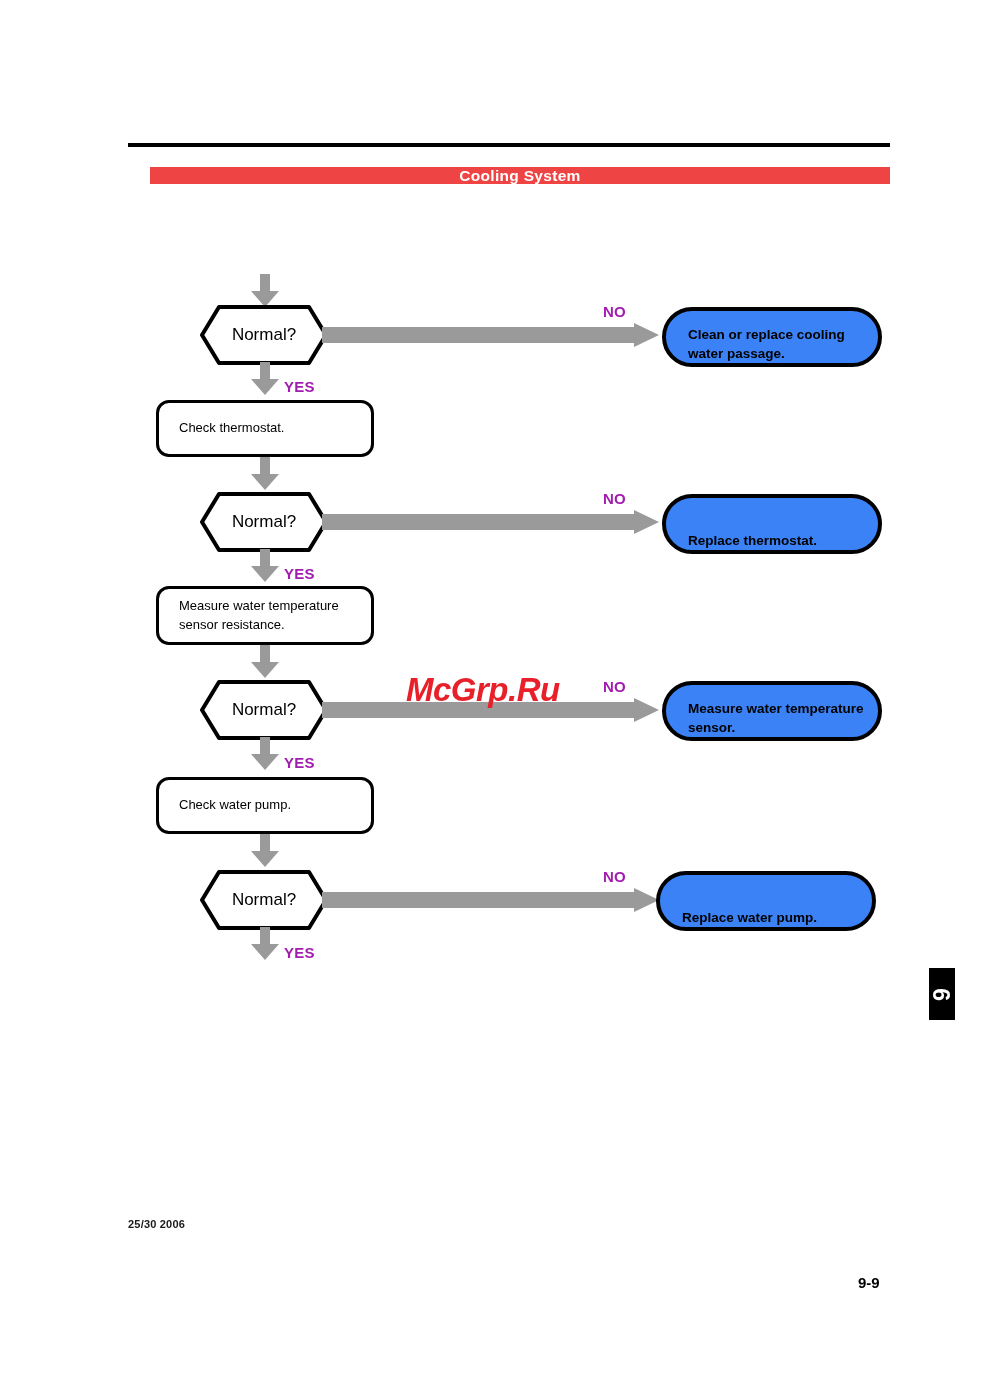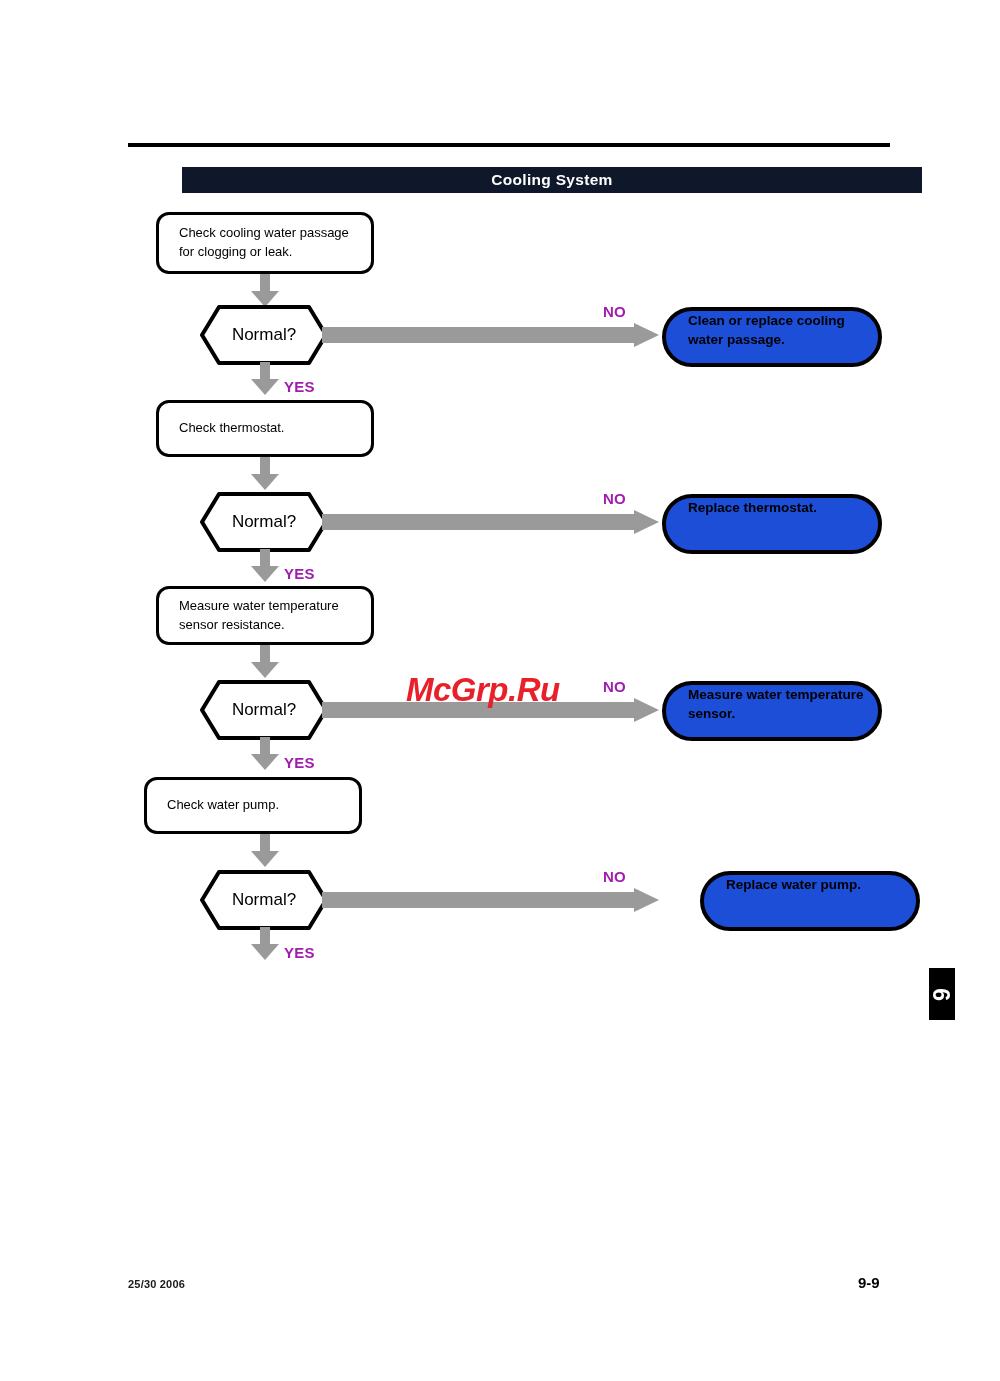--- a/index.html
+++ b/index.html
@@ -29,30 +29,29 @@
     height: 4px;
     background: #000000;
   }
 
   
   .section-bar {
     position: absolute;
     left: 150px;
     top: 167px;
     width: 740px;
-    height: 26px;
-    background: #0f172a;
+    height: 17px;
+    background: #ef4444;
     color: #ffffff;
     font-size: 15.5px;
     font-weight: bold;
     letter-spacing: 0.3px;
     display: flex;
     align-items: center;
     justify-content: center;
-    margin-left: 32px;
   }
 
   
   .flow {
     position: absolute;
     left: 0;
     top: 0;
     width: 1000px;
     height: 1381px;
     pointer-events: none;
@@ -92,24 +91,24 @@
     align-items: center;
     justify-content: center;
     font-size: 17px;
     color: #000000;
   }
 
   
   .pill-box {
     position: absolute;
     box-sizing: border-box;
-    background: #1d4ed8;
+    background: #3b82f6;
     border: 4px solid #000000;
     display: flex;
-    align-items: flex-start;
+    align-items: flex-end;
     padding-left: 22px;
     padding-right: 14px;
   }
   .pill-box .txt {
     font-size: 13.5px;
     font-weight: bold;
     line-height: 1.42;
     color: #000000;
   }
 
@@ -164,21 +163,21 @@
     font-size: 23px;
     font-weight: bold;
     transform: rotate(-90deg);
     line-height: 1;
   }
 
   
   .footer-left {
     position: absolute;
     left: 128px;
-    top: 1278px;
+    top: 1218px;
     font-size: 11px;
     font-weight: bold;
     color: #1a1a1a;
     letter-spacing: 0.2px;
   }
   .footer-right {
     position: absolute;
     left: 858px;
     top: 1274px;
     font-size: 15px;
@@ -192,23 +191,20 @@
 <div class="page">
 
   <div class="top-rule"></div>
 
   <div class="section-bar">
     <span>Cooling System</span>
   </div>
 
   <div class="flow">
 
-    <div class="proc-box" style="left:156px; top:212px; width:218px; height:62px;">
-      <span class="txt">Check cooling water passage for clogging or leak.</span>
-    </div>
 
     <div class="v-arrow" style="left:250px; top:274px;">
       <svg viewBox="0 0 30 34" xmlns="http://www.w3.org/2000/svg" aria-hidden="true">
         <polygon points="10,0 20,0 20,17 29,17 15,33 1,17 10,17" fill="#9a9a9a"></polygon>
       </svg>
     </div>
 
     <div class="decision" style="left:199px; top:304px;">
       <svg viewBox="0 0 130 62" xmlns="http://www.w3.org/2000/svg" aria-hidden="true">
         <polygon points="20,3 110,3 127,31 110,59 20,59 3,31" fill="#ffffff" stroke="#000000" stroke-width="4" stroke-linejoin="round"></polygon>
@@ -297,21 +293,21 @@
       <span class="txt">Measure water temperature sensor.</span>
     </div>
 
     <div class="v-arrow" style="left:250px; top:737px;">
       <svg viewBox="0 0 30 34" xmlns="http://www.w3.org/2000/svg" aria-hidden="true">
         <polygon points="10,0 20,0 20,17 29,17 15,33 1,17 10,17" fill="#9a9a9a"></polygon>
       </svg>
     </div>
     <div class="branch-label" style="left:284px; top:754px;">YES</div>
 
-    <div class="proc-box" style="left:144px; top:777px; width:218px; height:57px;">
+    <div class="proc-box" style="left:156px; top:777px; width:218px; height:57px;">
       <span class="txt">Check water pump.</span>
     </div>
 
     <div class="v-arrow" style="left:250px; top:834px;">
       <svg viewBox="0 0 30 34" xmlns="http://www.w3.org/2000/svg" aria-hidden="true">
         <polygon points="10,0 20,0 20,17 29,17 15,33 1,17 10,17" fill="#9a9a9a"></polygon>
       </svg>
     </div>
 
     <div class="decision" style="left:199px; top:869px;">
@@ -321,21 +317,21 @@
       <div class="hex-label">Normal?</div>
     </div>
 
     <div class="h-arrow" style="left:322px; top:888px; width:337px;">
       <svg viewBox="0 0 337 24" preserveAspectRatio="none" xmlns="http://www.w3.org/2000/svg" aria-hidden="true">
         <polygon points="0,4 312,4 312,0 337,12 312,24 312,20 0,20" fill="#9a9a9a"></polygon>
       </svg>
     </div>
     <div class="branch-label" style="left:603px; top:868px;">NO</div>
 
-    <div class="pill-box" style="left:700px; top:871px; width:220px; height:60px; border-radius:30px;">
+    <div class="pill-box" style="left:656px; top:871px; width:220px; height:60px; border-radius:30px;">
       <span class="txt">Replace water pump.</span>
     </div>
 
     <div class="v-arrow" style="left:250px; top:927px;">
       <svg viewBox="0 0 30 34" xmlns="http://www.w3.org/2000/svg" aria-hidden="true">
         <polygon points="10,0 20,0 20,17 29,17 15,33 1,17 10,17" fill="#9a9a9a"></polygon>
       </svg>
     </div>
     <div class="branch-label" style="left:284px; top:944px;">YES</div>
 

